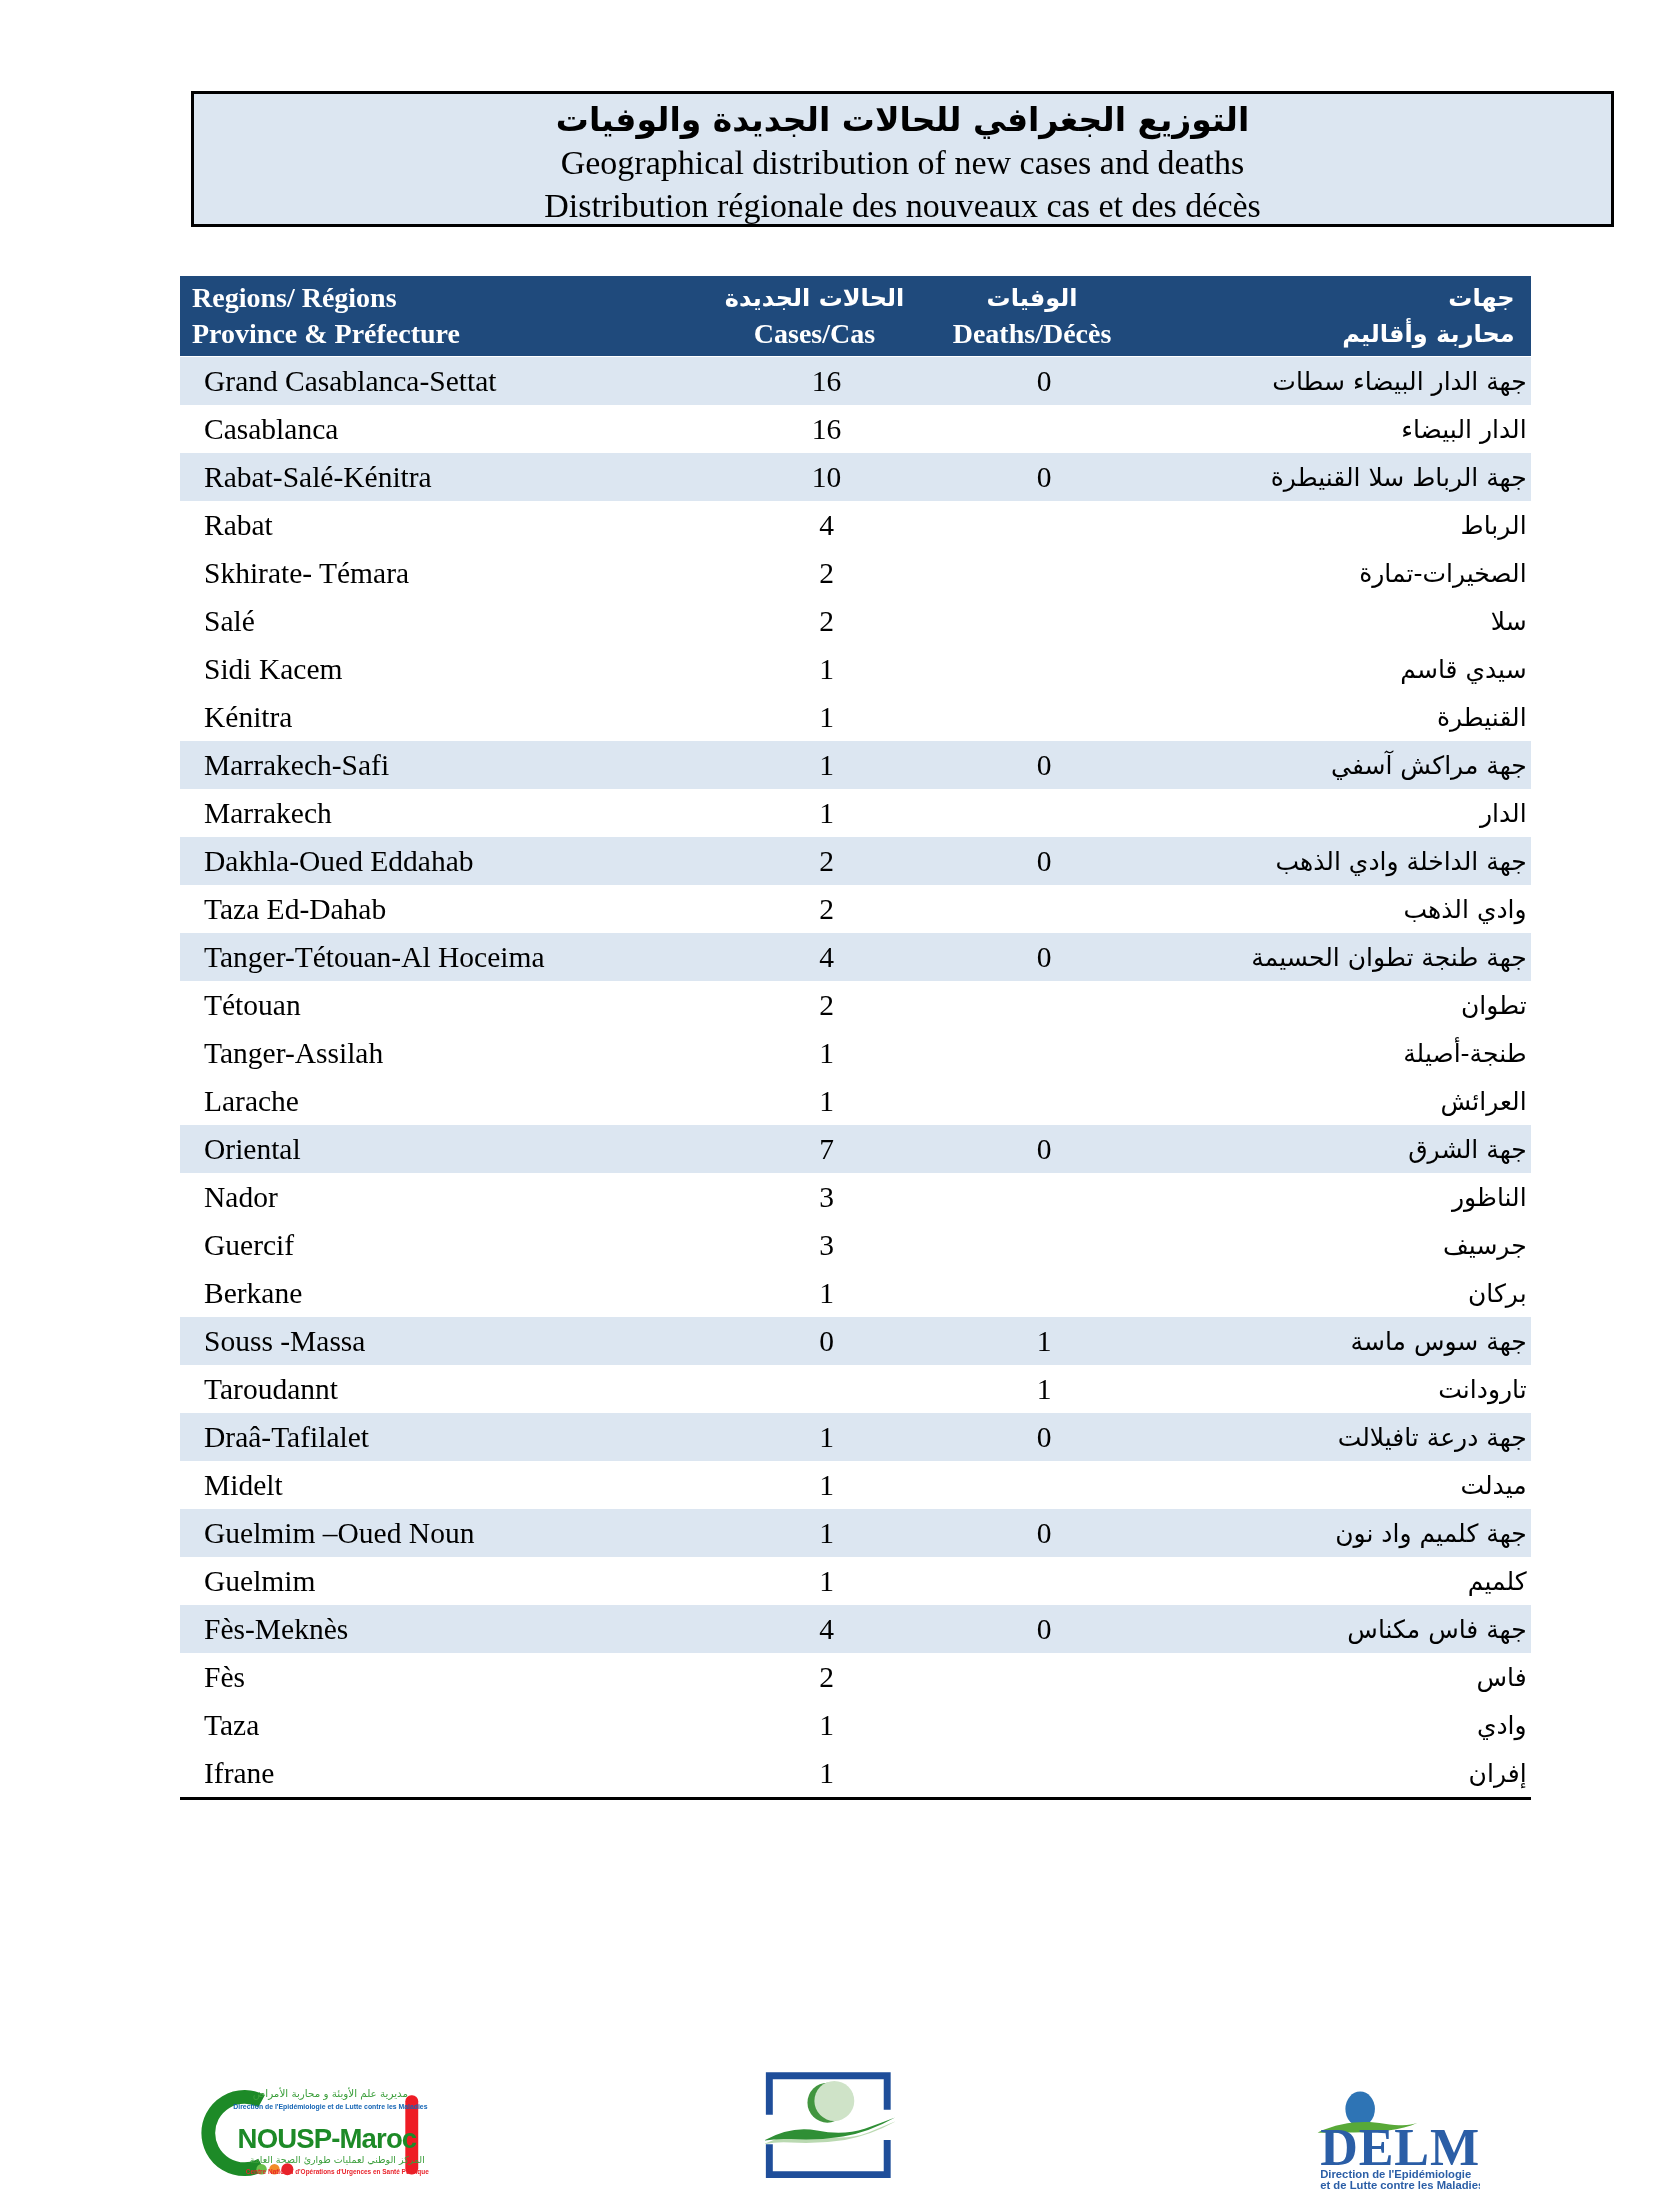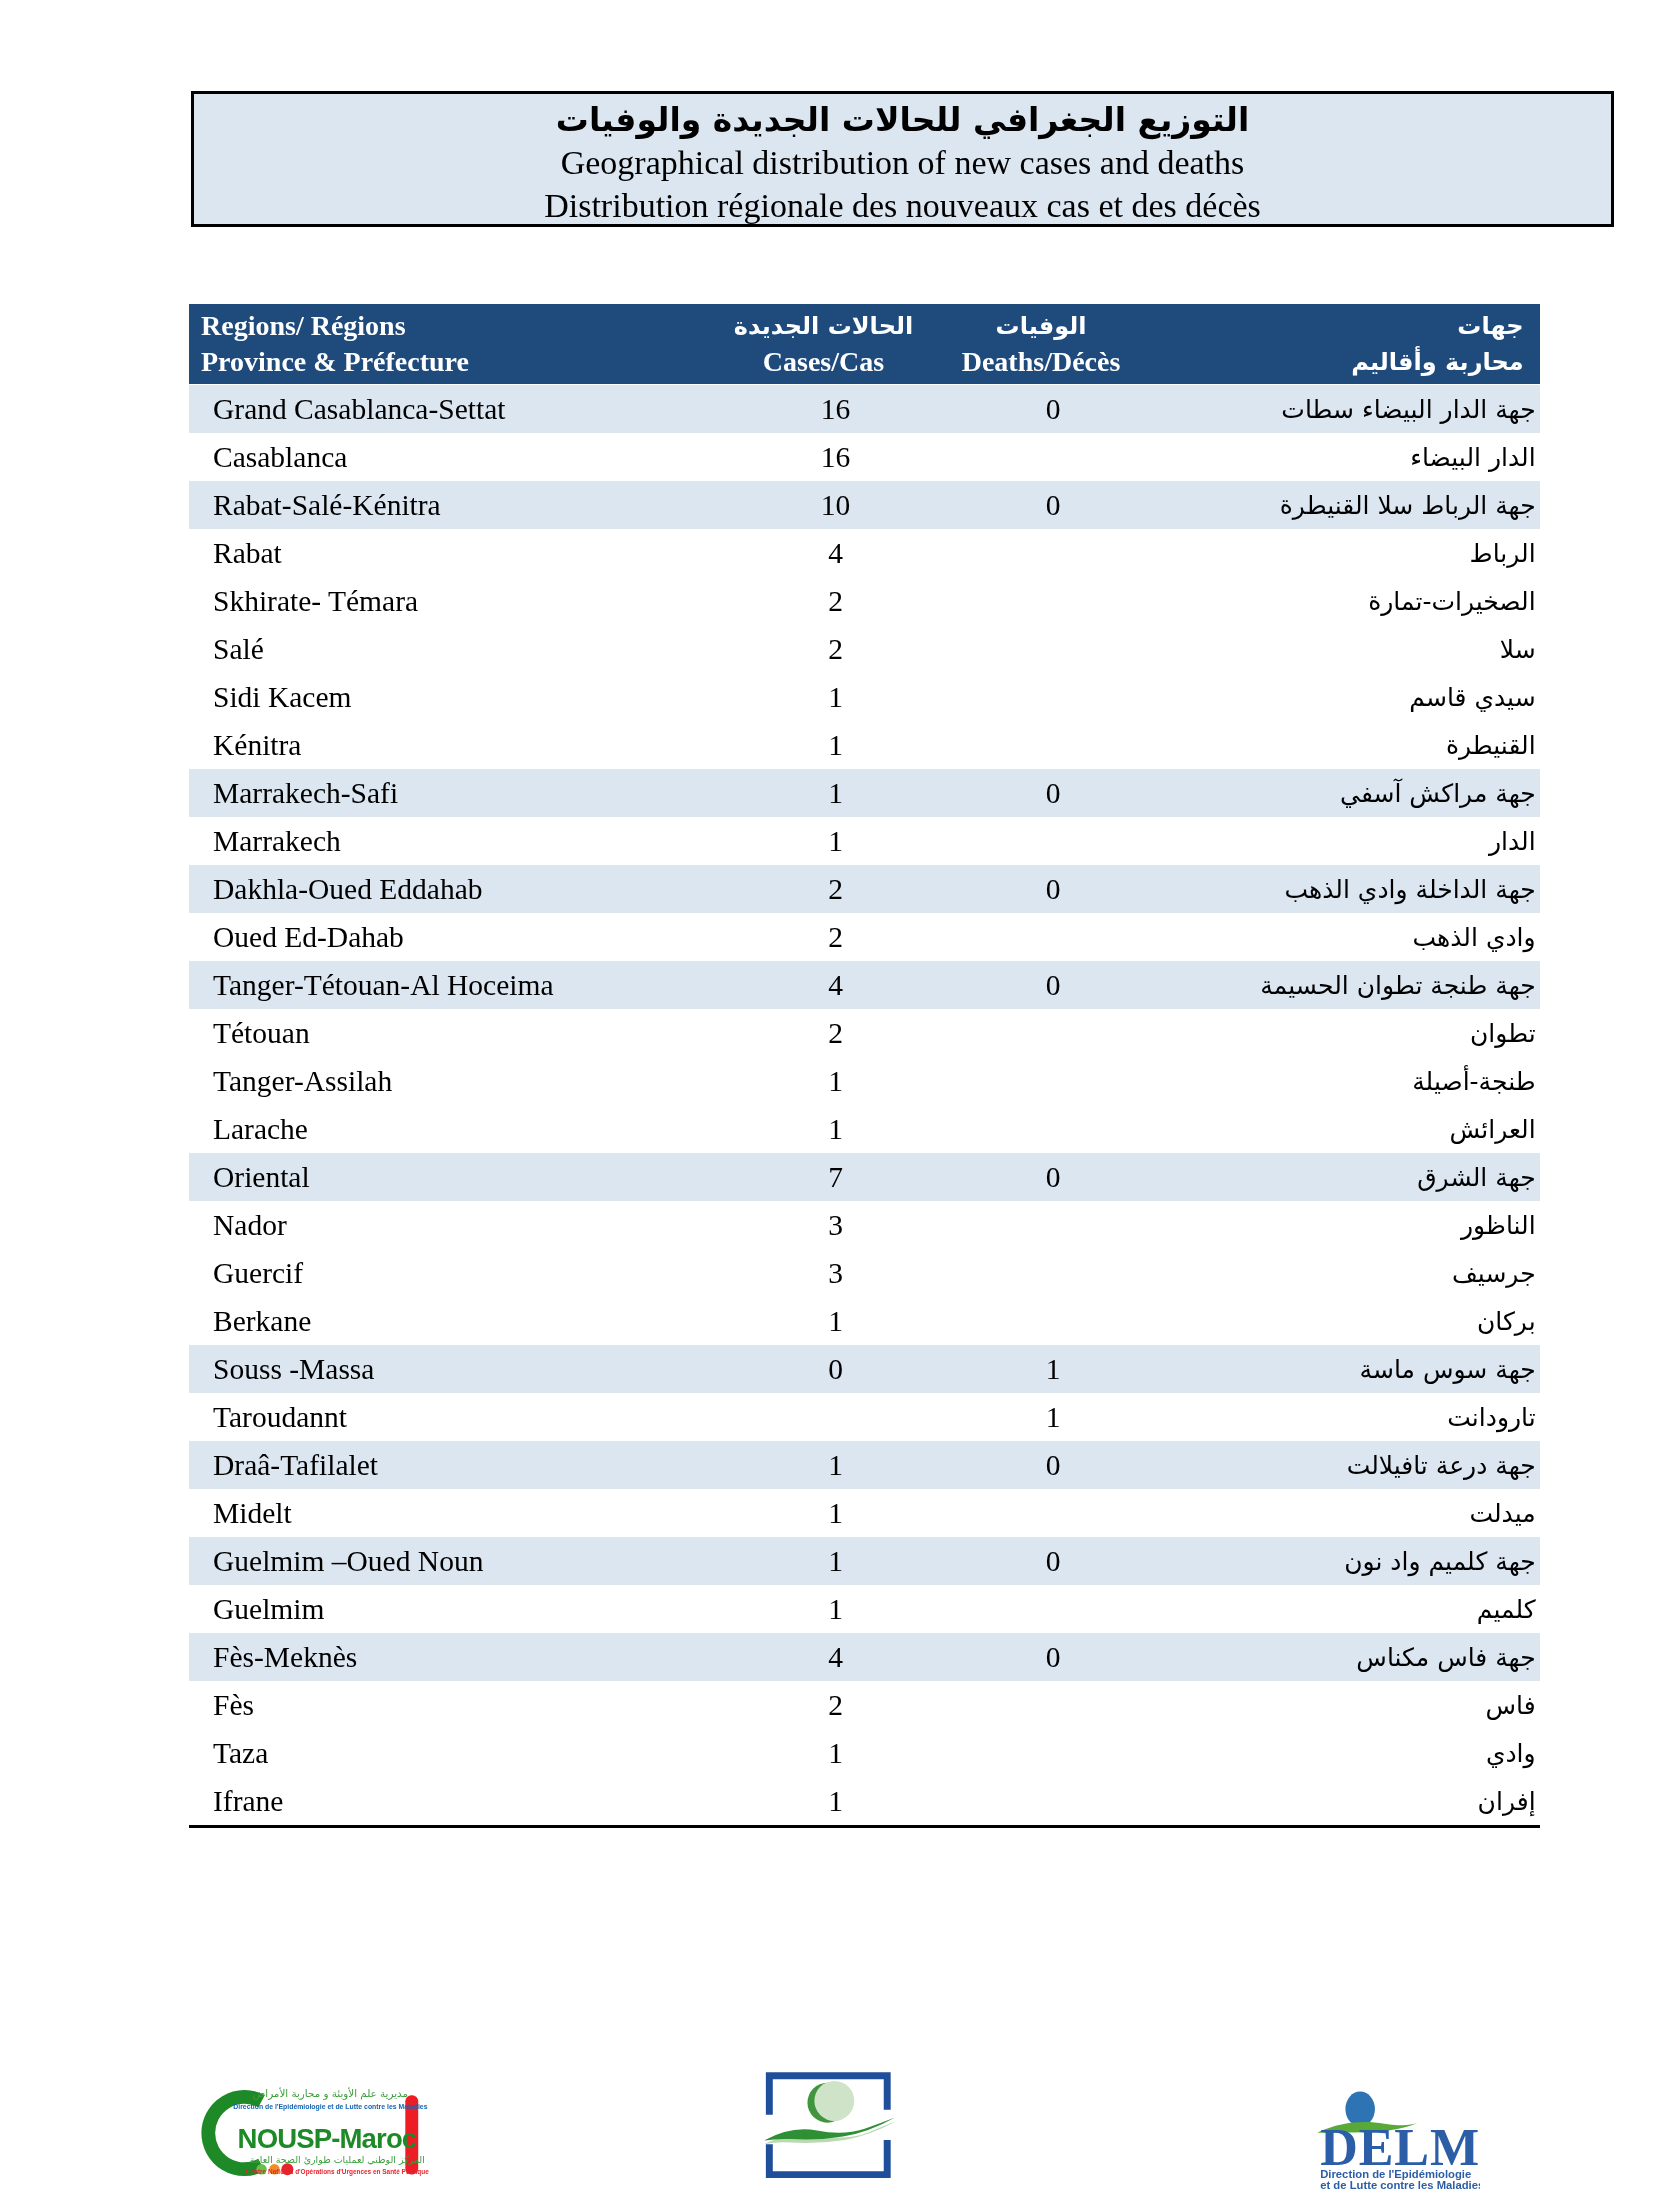--- a/index.html
+++ b/index.html
@@ -11,21 +11,21 @@
   .title-box{
     position:absolute;left:157px;top:91px;width:1417px;height:130px;
     background:#dce6f1;border:3.5px solid #000;text-align:center;margin-left:34px;
   }
   .title-ar{
     margin-top:3.5px;font-size:33px;line-height:43px;font-weight:bold;
     font-family:"DejaVu Sans",sans-serif;direction:rtl;
   }
   .title-en,.title-fr{font-size:34px;line-height:43px;}
   
-  .tbl{position:absolute;left:189px;top:276px;width:1351px;margin-top:28px;}
+  .tbl{position:absolute;left:180px;top:276px;width:1351px;}
   .thead{
     display:grid;grid-template-columns:504px 261px 174px 413px;
     background:#1f4a7c;color:#fff;height:80px;font-weight:bold;
     border-bottom:1.7px solid #ffffff;
   }
   .hc{display:flex;flex-direction:column;justify-content:center;}
   .hline{font-size:28px;line-height:36px;}
   .hline.ar{font-family:"DejaVu Sans",sans-serif;font-size:24px;direction:rtl;}
   .hc.c1{padding-left:12px;text-align:left;}
   .hc.c2,.hc.c3{text-align:center;}
@@ -150,21 +150,21 @@
     </div>
 
     <div class="trow shaded">
       <div class="td c1">Dakhla-Oued Eddahab</div>
       <div class="td c2">2</div>
       <div class="td c3">0</div>
       <div class="td c4" lang="ar" dir="rtl">جهة الداخلة وادي الذهب</div>
     </div>
 
     <div class="trow">
-      <div class="td c1">Oued Ed-Dahab</div>
+      <div class="td c1">Taza Ed-Dahab</div>
       <div class="td c2">2</div>
       <div class="td c3"></div>
       <div class="td c4" lang="ar" dir="rtl">وادي الذهب</div>
     </div>
 
     <div class="trow shaded">
       <div class="td c1">Tanger-Tétouan-Al Hoceima</div>
       <div class="td c2">4</div>
       <div class="td c3">0</div>
       <div class="td c4" lang="ar" dir="rtl">جهة طنجة تطوان الحسيمة</div>

